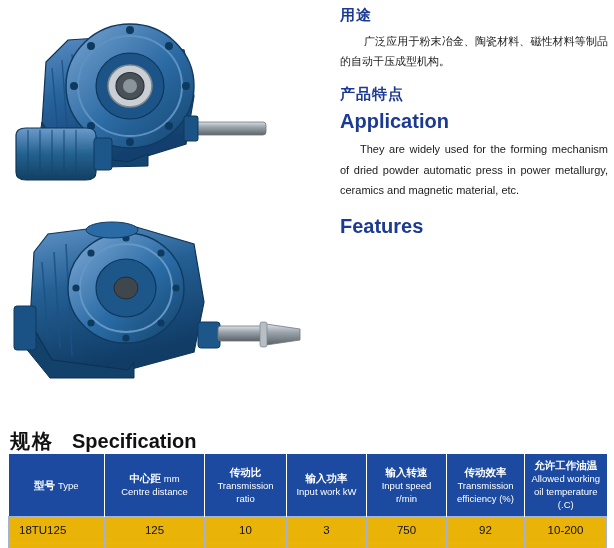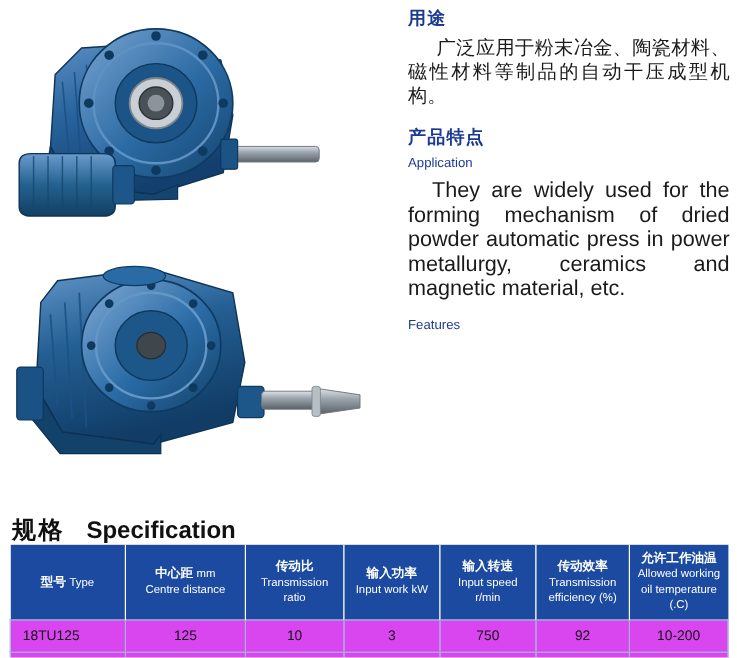--- a/index.html
+++ b/index.html
@@ -32,35 +32,35 @@
   }
   .heading-cn {
     color: #1b3a93;
     font-weight: bold;
     font-size: 15px;
     margin: 0 0 6px 0;
     letter-spacing: 1px;
   }
   .heading-en {
     color: #1b3a93;
-    font-weight: normal;
-    font-size: 11px;
+    font-weight: bold;
+    font-size: 20px;
     margin: 0 0 6px 0;
   }
   .para-cn {
     color: #1a1a1a;
-    font-size: 16px;
+    font-size: 11px;
     line-height: 20px;
     margin: 0 0 14px 0;
     text-indent: 24px;
     text-align: justify;
   }
   .para-en {
     color: #1a1a1a;
-    font-size: 18px;
+    font-size: 11px;
     line-height: 20.5px;
     margin: 0 0 14px 0;
     text-indent: 20px;
     text-align: justify;
   }
   .block { margin-bottom: 4px; }
 
   
   .spec-title {
     position: absolute;
@@ -101,21 +101,21 @@
     font-weight: normal;
     font-size: 9.5px;
   }
   table.spec td {
     font-size: 11.5px;
     color: #111;
     text-align: center;
     padding: 7px 2px;
     border-bottom: 1px solid #9fb4d6;
     border-right: 1px solid #9fb4d6;
-    background: #d946ef;
+    background: #eab308;
     margin-left: 48px;
   }
   table.spec td:first-child {
     border-left: 1px solid #9fb4d6;
     text-align: left;
     padding-left: 10px;
   }
   table.spec tr:first-child td { border-top: 1px solid #9fb4d6; }
 </style>
 </head>

